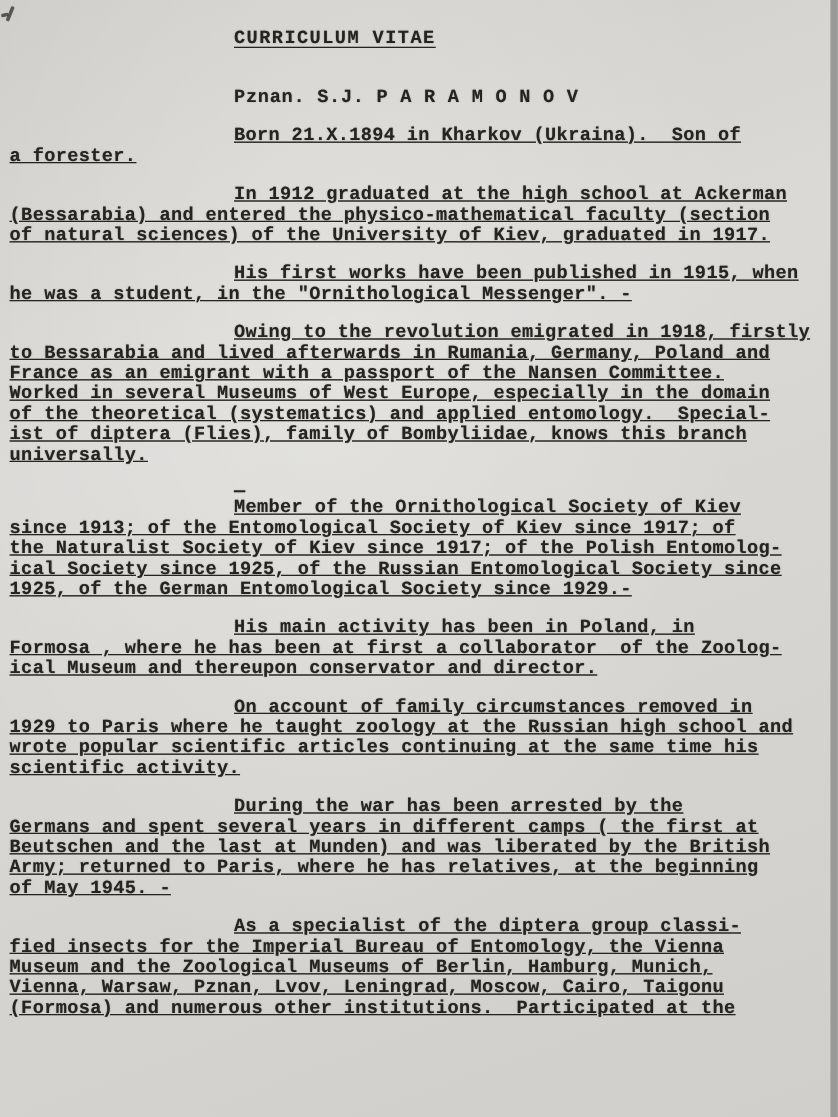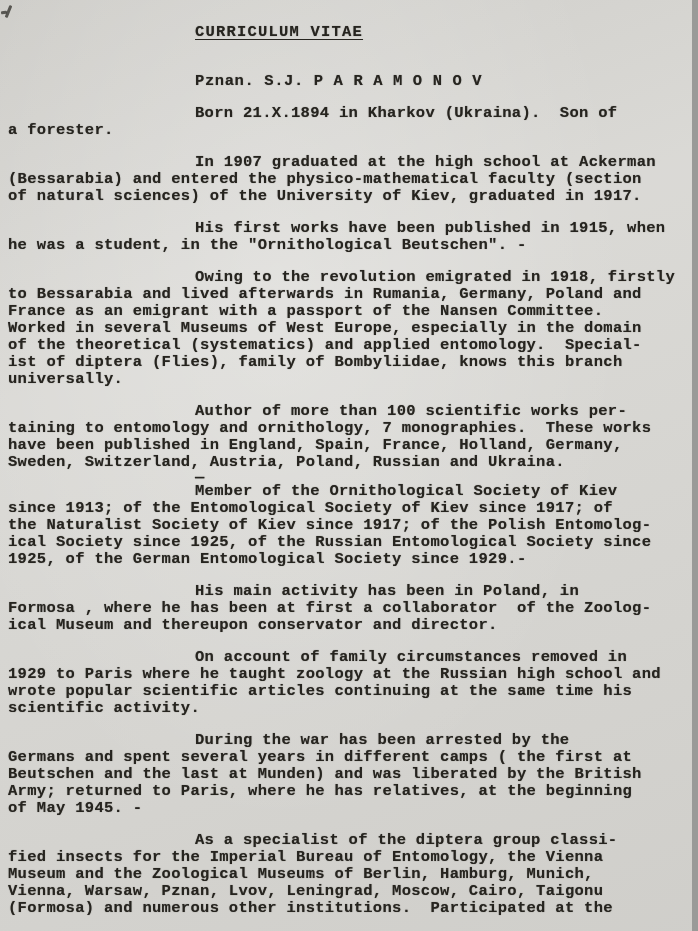--- a/index.html
+++ b/index.html
@@ -35,20 +35,21 @@
     text-underline-offset: 3px;
   }
   .name-line {
     margin: 0 0 15px 187px;
     letter-spacing: 0.6px;
   }
   p.para {
     margin: 0 0 15px 0;
     text-indent: 187px;
     white-space: pre-wrap;
+    text-decoration: underline;
   }
   p.para.before-dash {
     margin-bottom: 0;
   }
   .dash-mark {
     margin-left: 187px;
     height: 12px;
     line-height: 12px;
     overflow: visible;
   }
@@ -67,36 +68,32 @@
 <div class="page">
   <div class="speck speck1"></div>
   <div class="speck speck2"></div>
 
   <h1 class="title">CURRICULUM VITAE</h1>
 
   <div class="name-line">Pznan. S.J. P A R A M O N O V</div>
 
   <p class="para">Born 21.X.1894 in Kharkov (Ukraina).  Son of
 a forester.</p>
-  <p class="para">In 1907 graduated at the high school at Ackerman
+  <p class="para">In 1912 graduated at the high school at Ackerman
 (Bessarabia) and entered the physico-mathematical faculty (section
 of natural sciences) of the University of Kiev, graduated in 1917.</p>
   <p class="para">His first works have been published in 1915, when
-he was a student, in the "Ornithological Beutschen". -</p>
+he was a student, in the "Ornithological Messenger". -</p>
   <p class="para">Owing to the revolution emigrated in 1918, firstly
 to Bessarabia and lived afterwards in Rumania, Germany, Poland and
 France as an emigrant with a passport of the Nansen Committee.
 Worked in several Museums of West Europe, especially in the domain
 of the theoretical (systematics) and applied entomology.  Special-
 ist of diptera (Flies), family of Bombyliidae, knows this branch
 universally.</p>
-  <p class="para before-dash">Author of more than 100 scientific works per-
-taining to entomology and ornithology, 7 monographies.  These works
-have been published in England, Spain, France, Holland, Germany,
-Sweden, Switzerland, Austria, Poland, Russian and Ukraina.</p>
 
   <div class="dash-mark">—</div>
 
   <p class="para">Member of the Ornithological Society of Kiev
 since 1913; of the Entomological Society of Kiev since 1917; of
 the Naturalist Society of Kiev since 1917; of the Polish Entomolog-
 ical Society since 1925, of the Russian Entomological Society since
 1925, of the German Entomological Society since 1929.-</p>
   <p class="para">His main activity has been in Poland, in
 Formosa , where he has been at first a collaborator  of the Zoolog-

